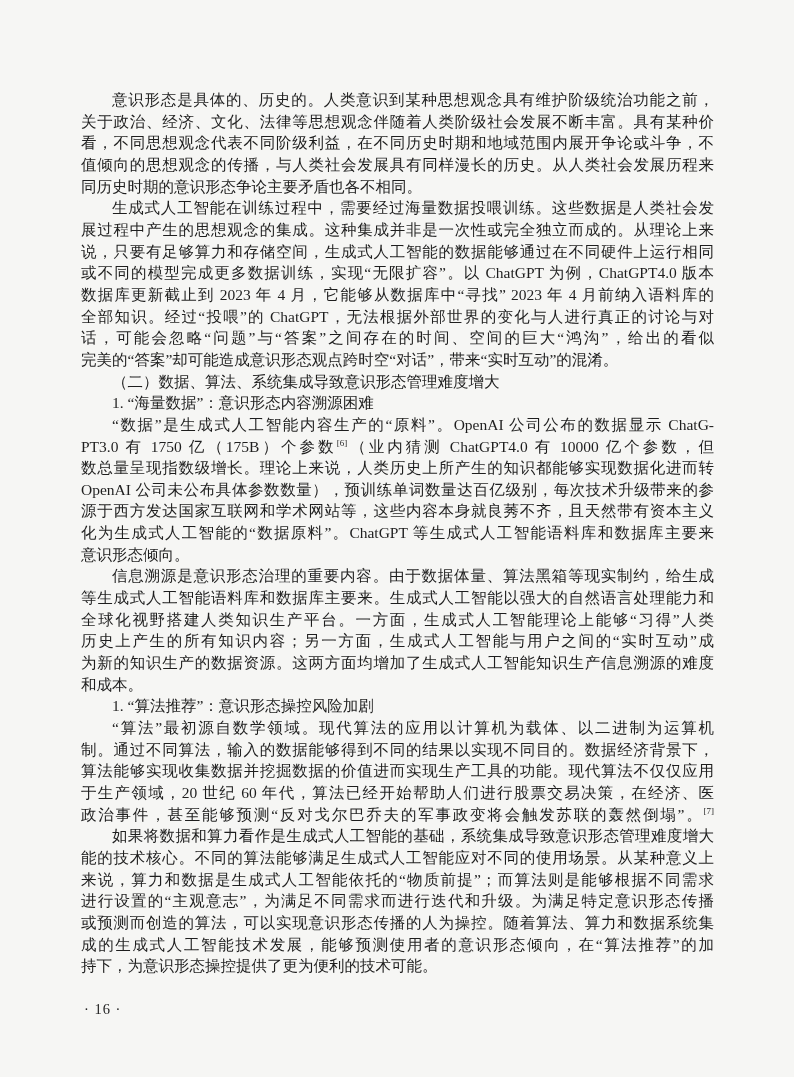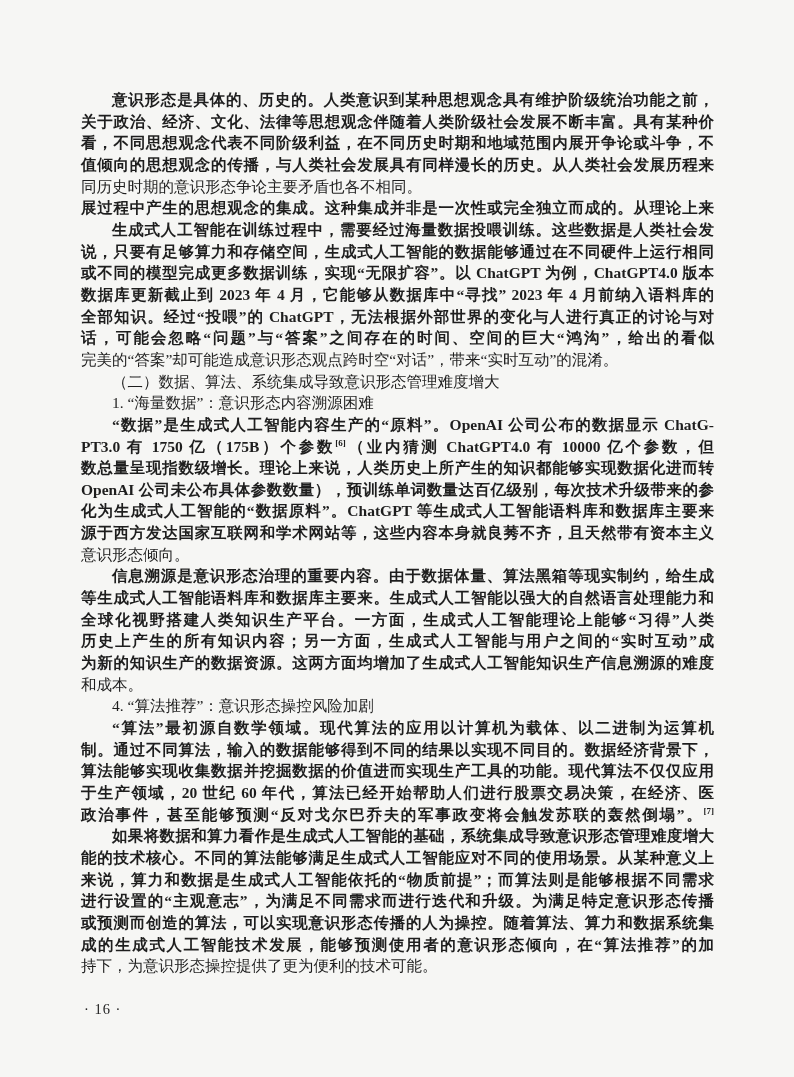--- a/index.html
+++ b/index.html
@@ -30,21 +30,20 @@
     height: 21.66px;
     line-height: 21.66px;
     font-size: 15.5px;
     white-space: normal;
     text-align: justify;
     text-justify: inter-ideograph;
     overflow: visible;
   }
   .line.fill {
     text-align-last: justify;
-    font-weight: bold;
   }
   .line.indent {
     text-indent: 31px;
   }
   .line.heading {
     
   }
   sup.fn {
     font-size: 9px;
     line-height: 0;
@@ -64,44 +63,44 @@
 </head>
 <body>
 
 <div class="page">
   <div class="text-block" id="text-block">
       <div class="line fill indent">意识形态是具体的、历史的。人类意识到某种思想观念具有维护阶级统治功能之前，</div>
       <div class="line fill">关于政治、经济、文化、法律等思想观念伴随着人类阶级社会发展不断丰富。具有某种价</div>
       <div class="line fill">看，不同思想观念代表不同阶级利益，在不同历史时期和地域范围内展开争论或斗争，不</div>
       <div class="line fill">值倾向的思想观念的传播，与人类社会发展具有同样漫长的历史。从人类社会发展历程来</div>
       <div class="line">同历史时期的意识形态争论主要矛盾也各不相同。</div>
+      <div class="line fill indent">生成式人工智能在训练过程中，需要经过海量数据投喂训练。这些数据是人类社会发</div>
       <div class="line fill">展过程中产生的思想观念的集成。这种集成并非是一次性或完全独立而成的。从理论上来</div>
-      <div class="line fill indent">生成式人工智能在训练过程中，需要经过海量数据投喂训练。这些数据是人类社会发</div>
       <div class="line fill">说，只要有足够算力和存储空间，生成式人工智能的数据能够通过在不同硬件上运行相同</div>
       <div class="line fill">或不同的模型完成更多数据训练，实现“无限扩容”。以 ChatGPT 为例，ChatGPT4.0 版本</div>
       <div class="line fill">数据库更新截止到 2023 年 4 月，它能够从数据库中“寻找” 2023 年 4 月前纳入语料库的</div>
       <div class="line fill">全部知识。经过“投喂”的 ChatGPT，无法根据外部世界的变化与人进行真正的讨论与对</div>
       <div class="line fill">话，可能会忽略“问题”与“答案”之间存在的时间、空间的巨大“鸿沟”，给出的看似</div>
       <div class="line">完美的“答案”却可能造成意识形态观点跨时空“对话”，带来“实时互动”的混淆。</div>
       <div class="line indent heading">（二）数据、算法、系统集成导致意识形态管理难度增大</div>
       <div class="line indent heading">1. “海量数据”：意识形态内容溯源困难</div>
       <div class="line fill indent">“数据”是生成式人工智能内容生产的“原料”。OpenAI 公司公布的数据显示 ChatG-</div>
       <div class="line fill">PT3.0 有 1750 亿（175B）个参数<sup class="fn">[6]</sup>（业内猜测 ChatGPT4.0 有 10000 亿个参数，但</div>
       <div class="line fill">数总量呈现指数级增长。理论上来说，人类历史上所产生的知识都能够实现数据化进而转</div>
       <div class="line fill">OpenAI 公司未公布具体参数数量），预训练单词数量达百亿级别，每次技术升级带来的参</div>
+      <div class="line fill">源于西方发达国家互联网和学术网站等，这些内容本身就良莠不齐，且天然带有资本主义</div>
       <div class="line fill">化为生成式人工智能的“数据原料”。ChatGPT 等生成式人工智能语料库和数据库主要来</div>
-      <div class="line fill">源于西方发达国家互联网和学术网站等，这些内容本身就良莠不齐，且天然带有资本主义</div>
       <div class="line">意识形态倾向。</div>
       <div class="line fill indent">信息溯源是意识形态治理的重要内容。由于数据体量、算法黑箱等现实制约，给生成</div>
       <div class="line fill">等生成式人工智能语料库和数据库主要来。生成式人工智能以强大的自然语言处理能力和</div>
       <div class="line fill">全球化视野搭建人类知识生产平台。一方面，生成式人工智能理论上能够“习得”人类</div>
       <div class="line fill">历史上产生的所有知识内容；另一方面，生成式人工智能与用户之间的“实时互动”成</div>
       <div class="line fill">为新的知识生产的数据资源。这两方面均增加了生成式人工智能知识生产信息溯源的难度</div>
       <div class="line">和成本。</div>
-      <div class="line indent heading">4. “算法推荐”：意识形态操控风险加剧</div>
+      <div class="line indent heading">1. “算法推荐”：意识形态操控风险加剧</div>
       <div class="line fill indent">“算法”最初源自数学领域。现代算法的应用以计算机为载体、以二进制为运算机</div>
       <div class="line fill">制。通过不同算法，输入的数据能够得到不同的结果以实现不同目的。数据经济背景下，</div>
       <div class="line fill">算法能够实现收集数据并挖掘数据的价值进而实现生产工具的功能。现代算法不仅仅应用</div>
       <div class="line fill">于生产领域，20 世纪 60 年代，算法已经开始帮助人们进行股票交易决策，在经济、医</div>
       <div class="line fill">政治事件，甚至能够预测“反对戈尔巴乔夫的军事政变将会触发苏联的轰然倒塌”。<sup class="fn">[7]</sup></div>
       <div class="line fill indent">如果将数据和算力看作是生成式人工智能的基础，系统集成导致意识形态管理难度增大</div>
       <div class="line fill">能的技术核心。不同的算法能够满足生成式人工智能应对不同的使用场景。从某种意义上</div>
       <div class="line fill">来说，算力和数据是生成式人工智能依托的“物质前提”；而算法则是能够根据不同需求</div>
       <div class="line fill">进行设置的“主观意志”，为满足不同需求而进行迭代和升级。为满足特定意识形态传播</div>
       <div class="line fill">或预测而创造的算法，可以实现意识形态传播的人为操控。随着算法、算力和数据系统集</div>

